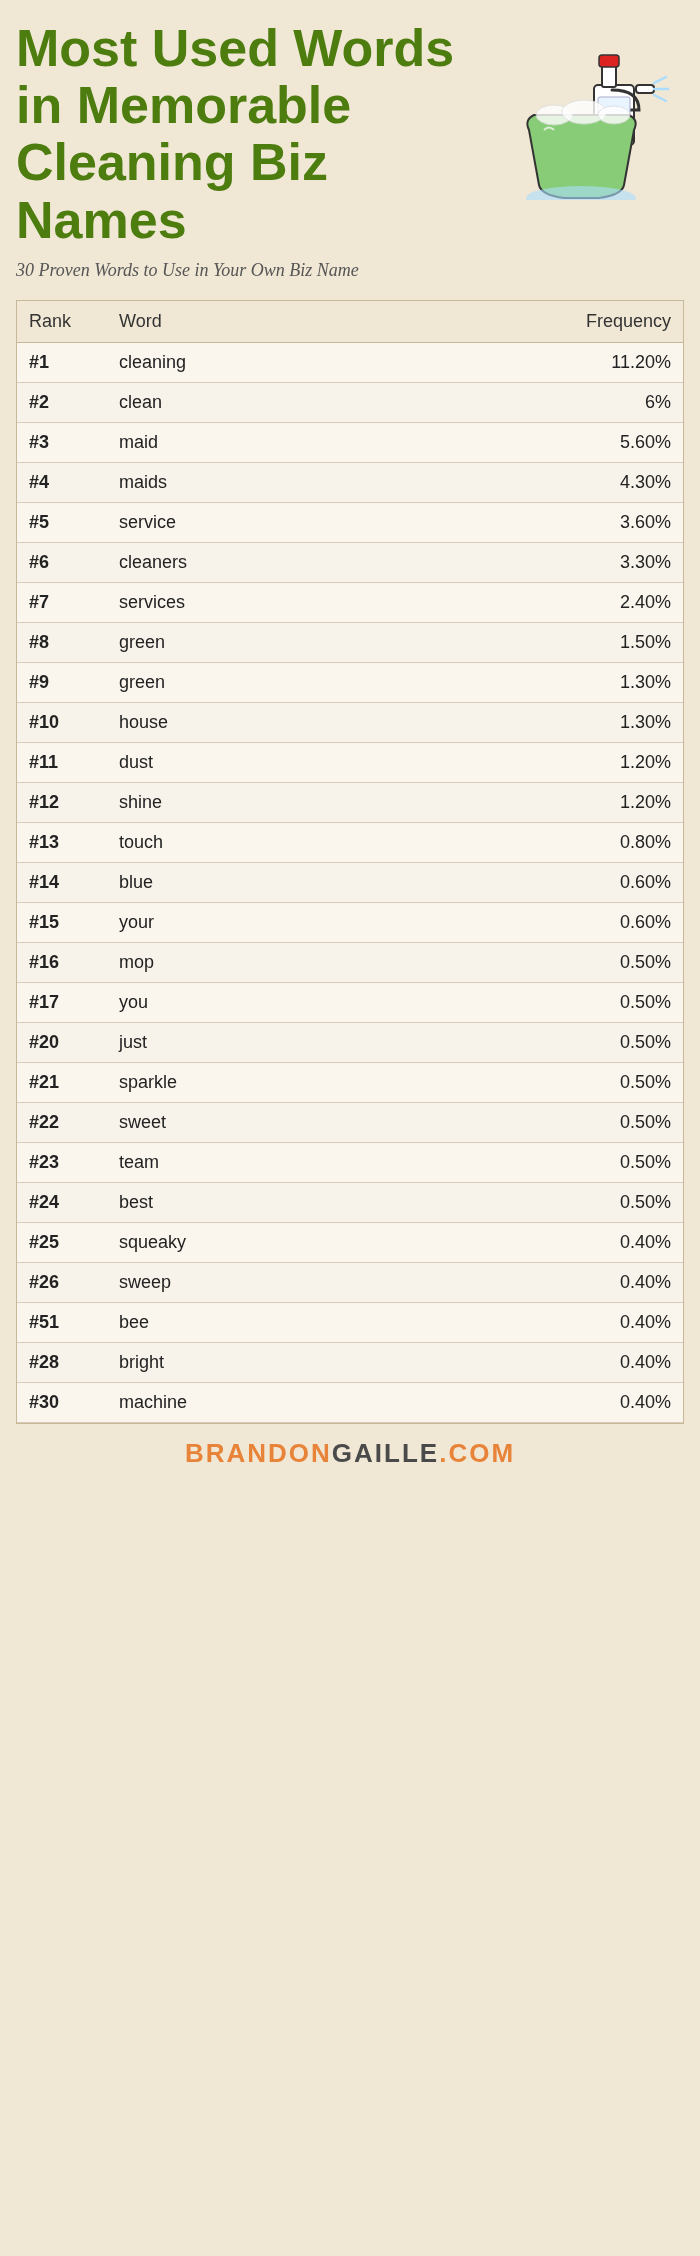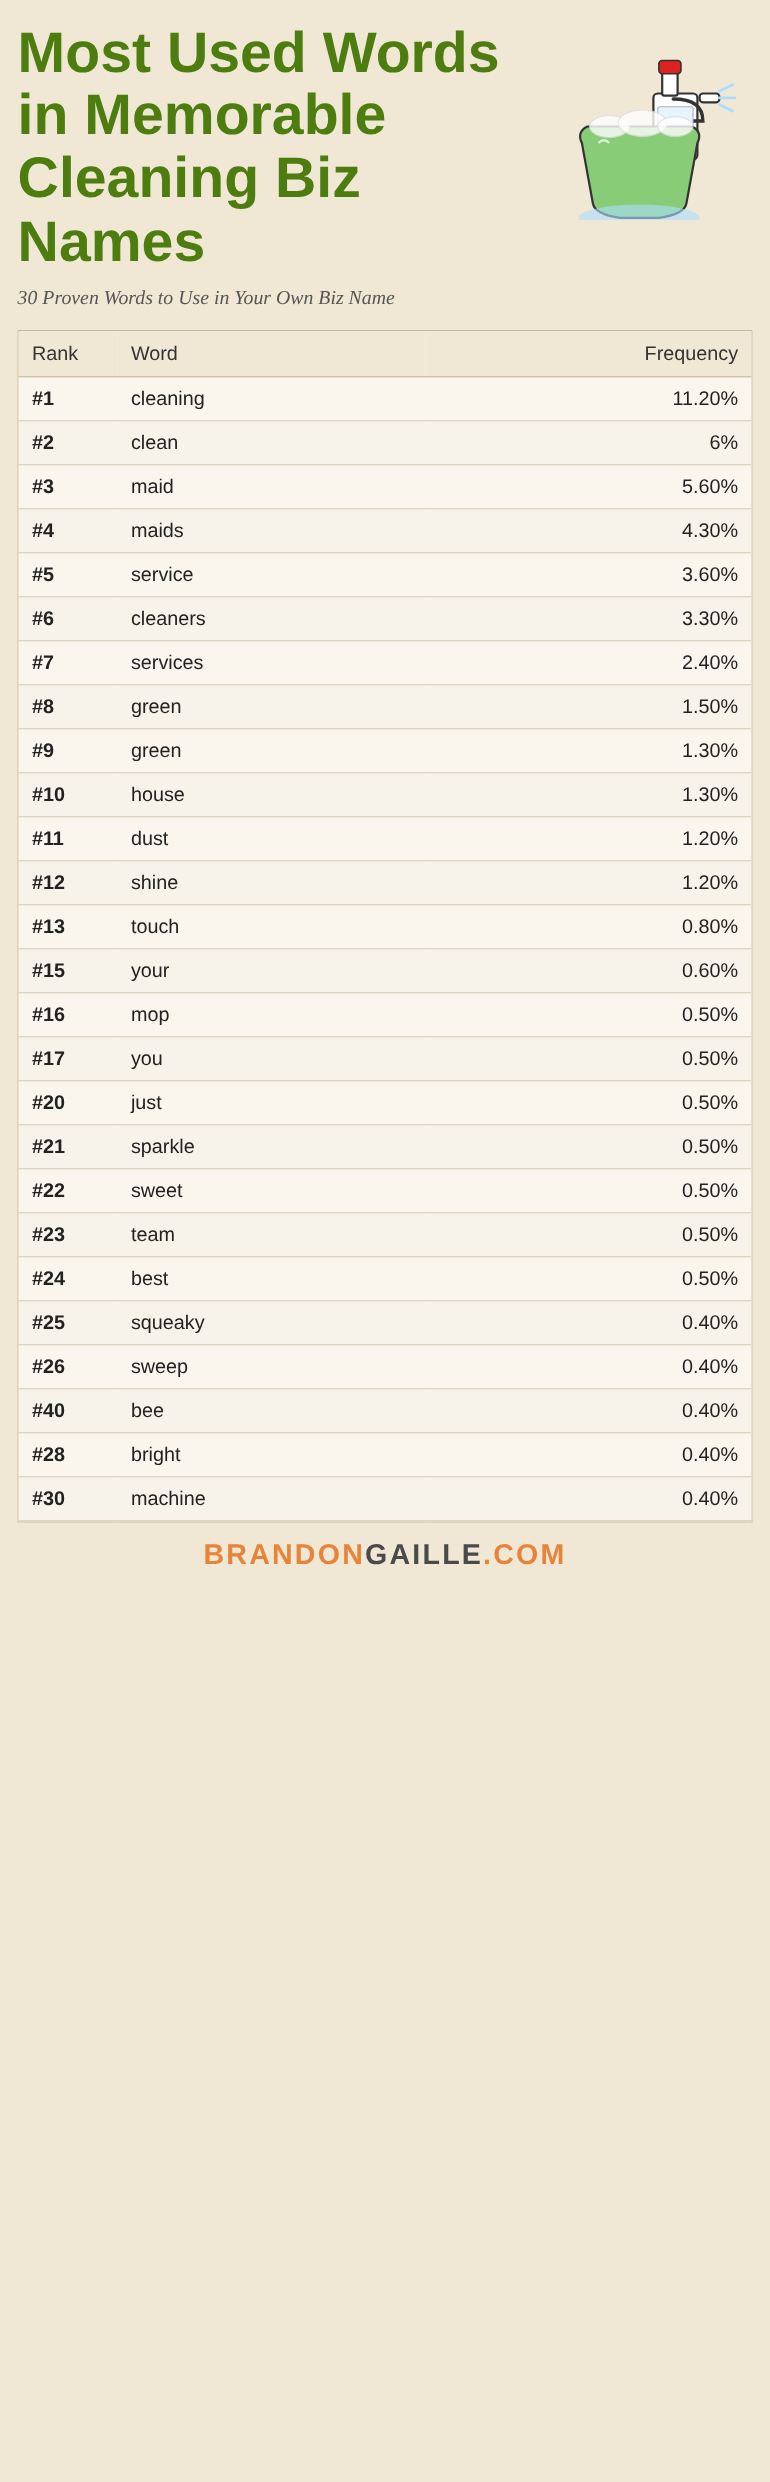--- a/index.html
+++ b/index.html
@@ -262,20 +262,25 @@
             <td>#12</td>
             <td>shine</td>
             <td>1.20%</td>
           </tr>
           <tr>
             <td>#13</td>
             <td>touch</td>
             <td>0.80%</td>
           </tr>
           <tr>
+            <td>#14</td>
+            <td>blue</td>
+            <td>0.60%</td>
+          </tr>
+          <tr>
             <td>#15</td>
             <td>your</td>
             <td>0.60%</td>
           </tr>
           <tr>
             <td>#16</td>
             <td>mop</td>
             <td>0.50%</td>
           </tr>
           <tr>
@@ -312,21 +317,21 @@
             <td>#25</td>
             <td>squeaky</td>
             <td>0.40%</td>
           </tr>
           <tr>
             <td>#26</td>
             <td>sweep</td>
             <td>0.40%</td>
           </tr>
           <tr>
-            <td>#40</td>
+            <td>#51</td>
             <td>bee</td>
             <td>0.40%</td>
           </tr>
           <tr>
             <td>#28</td>
             <td>bright</td>
             <td>0.40%</td>
           </tr>
           <tr>
             <td>#30</td>

